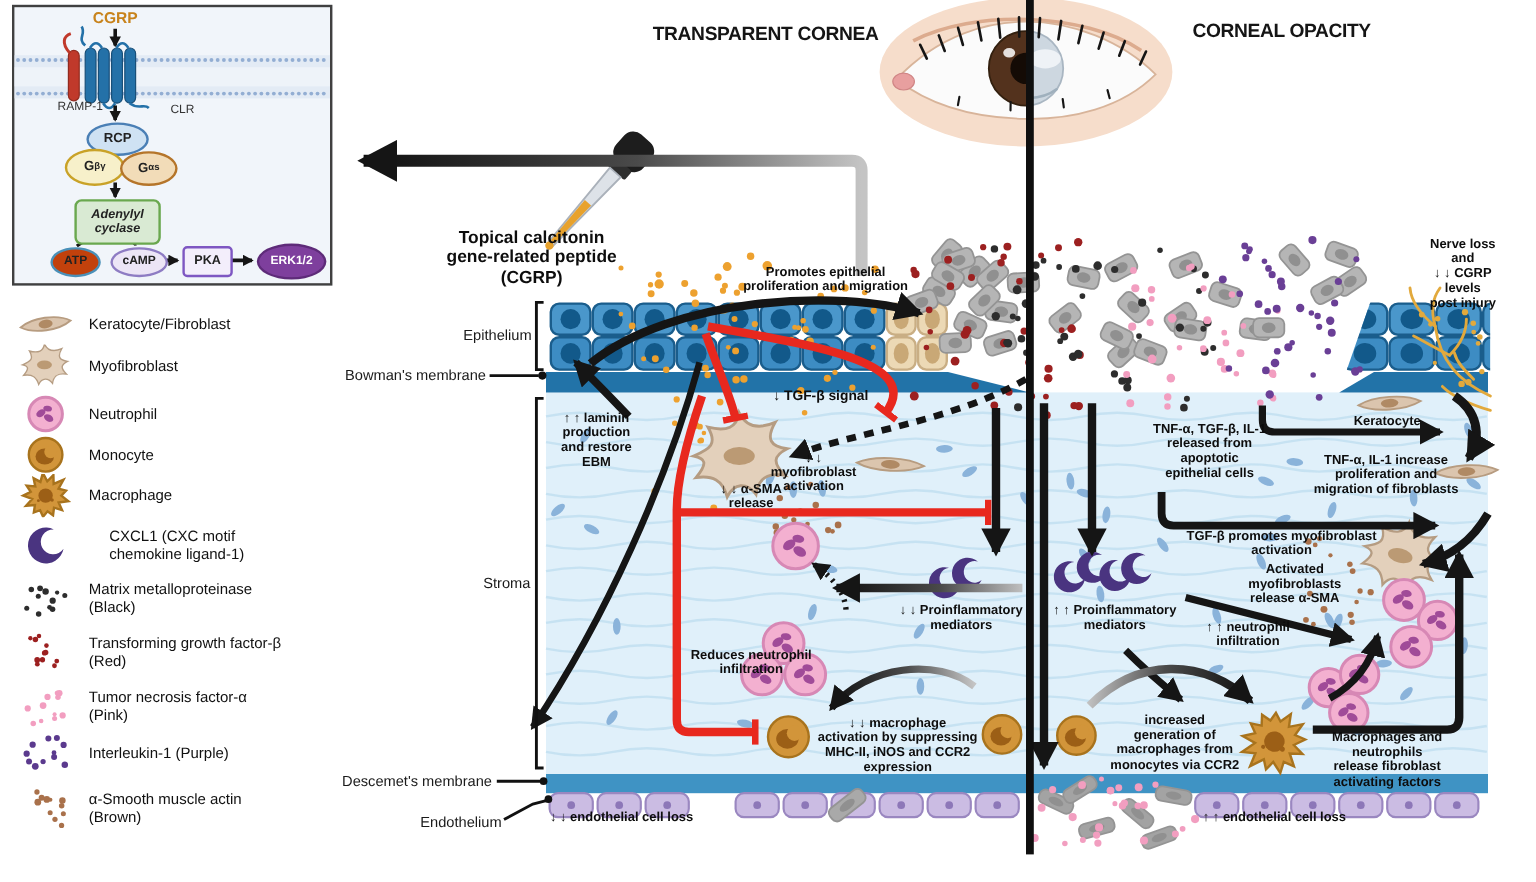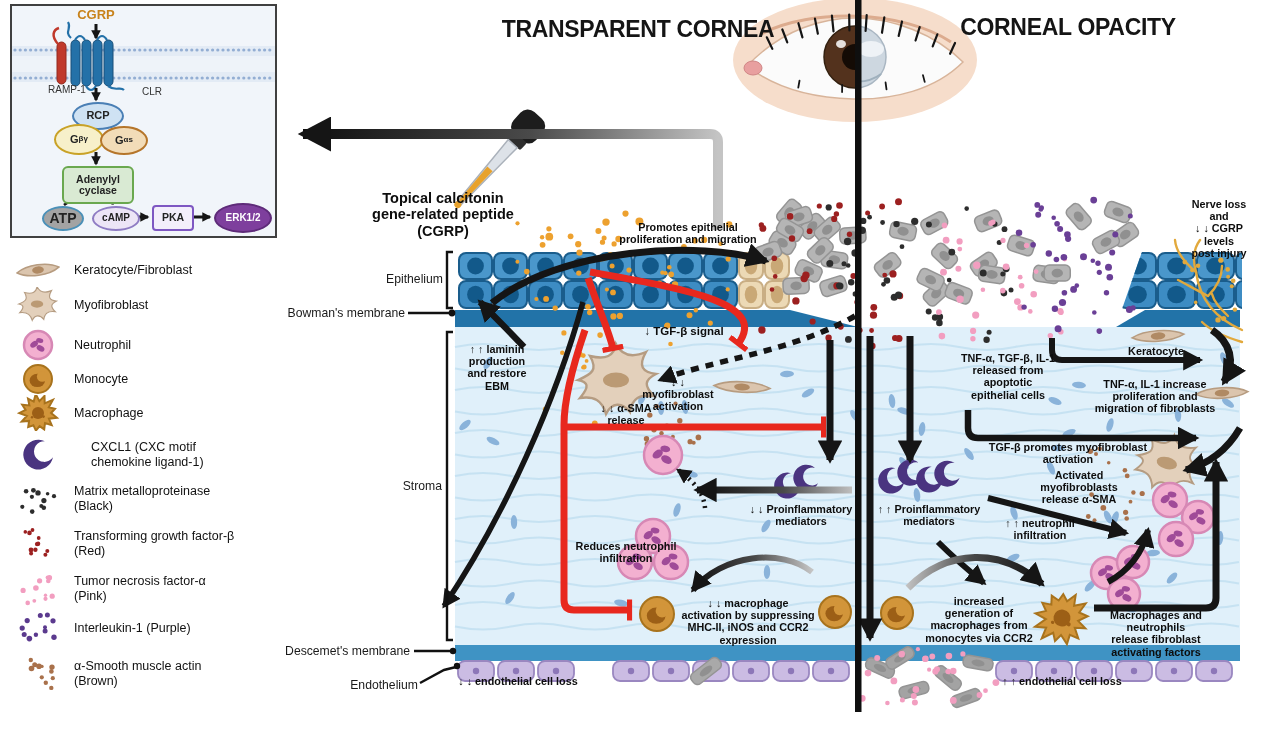--- a/index.html
+++ b/index.html
@@ -12,21 +12,21 @@
   #inset-svg{position:absolute;left:0;top:0;}
   .node{position:absolute;display:flex;align-items:center;justify-content:center;text-align:center;
         font-weight:700;color:#222;line-height:1.05;white-space:pre-line;z-index:3;}
   .ellipse{border-radius:50%;}
   .lblsm{position:absolute;font-size:10px;font-weight:400;color:#333;z-index:3;padding-left:28px;}
   
   .leg-item{position:absolute;left:14px;display:flex;align-items:center;z-index:4;}
   .leg-item svg{flex:0 0 auto;}
   .leg-label{margin-left:12px;font-size:12.5px;line-height:1.18;white-space:pre-line;color:#111;}
   
-  .title{position:absolute;transform:translate(-50%,-50%);font-size:23px;font-weight:800;
+  .title{position:absolute;transform:translate(-50%,-50%);font-size:16px;font-weight:800;
          letter-spacing:-0.3px;white-space:nowrap;z-index:6;color:#151515;}
   .ann{position:absolute;transform:translate(-50%,-50%);font-weight:700;font-size:10.8px;
        line-height:1.13;text-align:center;white-space:pre-line;z-index:6;color:#0d0d0d;}
   .layerlbl{position:absolute;transform:translate(-100%,-50%);font-size:12.2px;font-weight:400;
             white-space:nowrap;z-index:6;color:#1a1a1a;}
 </style>
 </head>
 <body>
 
 <div id="stage">
@@ -956,23 +956,23 @@
         <path d="M126,211 L136,211" stroke="#151515" stroke-width="3" fill="none" marker-end="url(#ia)"></path>
         <path d="M180,211 L198,211" stroke="#151515" stroke-width="3" fill="none" marker-end="url(#ia)"></path>
         <path d="M52,199 C66,188 94,188 101,198" stroke="#151515" stroke-width="2.6" fill="none" marker-end="url(#ia)"></path>
       </svg>
     <div class="node" style="left:44px;top:2px;width:80px;font-size:13px;color:#c8831c;">CGRP</div>
     <div class="lblsm" style="left:8px;top:78px;">RAMP-1</div>
     <div class="lblsm" style="left:102px;top:80px;">CLR</div>
     <div class="node ellipse" style="left:60px;top:96px;width:48px;height:24px;background:#cfe2f3;border:2px solid #4a7fb5;font-size:11px;">RCP</div>
     <div class="node ellipse" style="left:42px;top:118px;width:46px;height:27px;background:#f7f0ca;border:2px solid #c9a227;font-size:11px;"><span>G</span><sub style="font-size:8px;">βγ</sub></div>
     <div class="node ellipse" style="left:88px;top:120px;width:44px;height:25px;background:#f2dcb8;border:2px solid #b5752a;font-size:11px;"><span>G</span><sub style="font-size:8px;">αs</sub></div>
-    <div class="node" style="left:50px;top:160px;width:68px;height:34px;background:#d9ead3;border:2px solid #6aa84f;border-radius:6px;font-size:10.5px;">Adenylyl
+    <div class="node" style="left:50px;top:160px;width:68px;height:34px;background:#d9ead3;border:2px solid #6aa84f;border-radius:6px;font-size:10.5px;font-style:italic;">Adenylyl
 cyclase</div>
-    <div class="node ellipse" style="left:30px;top:200px;width:38px;height:21px;background:#a3a3a3;border:2px solid #4a90b8;font-size:14px;">ATP</div>
+    <div class="node ellipse" style="left:30px;top:200px;width:38px;height:21px;background:#c2410c;border:2px solid #4a90b8;font-size:10px;">ATP</div>
     <div class="node ellipse" style="left:80px;top:200px;width:44px;height:21px;background:#ece5f6;border:2px solid #8e7cc3;font-size:10px;">cAMP</div>
     <div class="node" style="left:140px;top:199px;width:38px;height:22px;background:#f3eefb;border:2px solid #7e57c2;border-radius:4px;font-size:10.5px;">PKA</div>
     <div class="node ellipse" style="left:202px;top:197px;width:54px;height:26px;background:#7e3f9d;border:2px solid #5e2b79;color:#fff;font-size:10px;">ERK1/2</div>
   </div>
 
   <div id="legend">
     <div class="leg-item" style="top:252px;">
         <svg width="48" height="36" viewBox="-24 -18 48 36">
           <g transform="translate(0,0) rotate(-8)">
             <path d="M-21,0 C-10.5,-7 10.5,-7 21,0 C10.5,7 -10.5,7 -21,0 Z" fill="#dbc5ae" stroke="#b79c80" stroke-width="1.6"></path>

